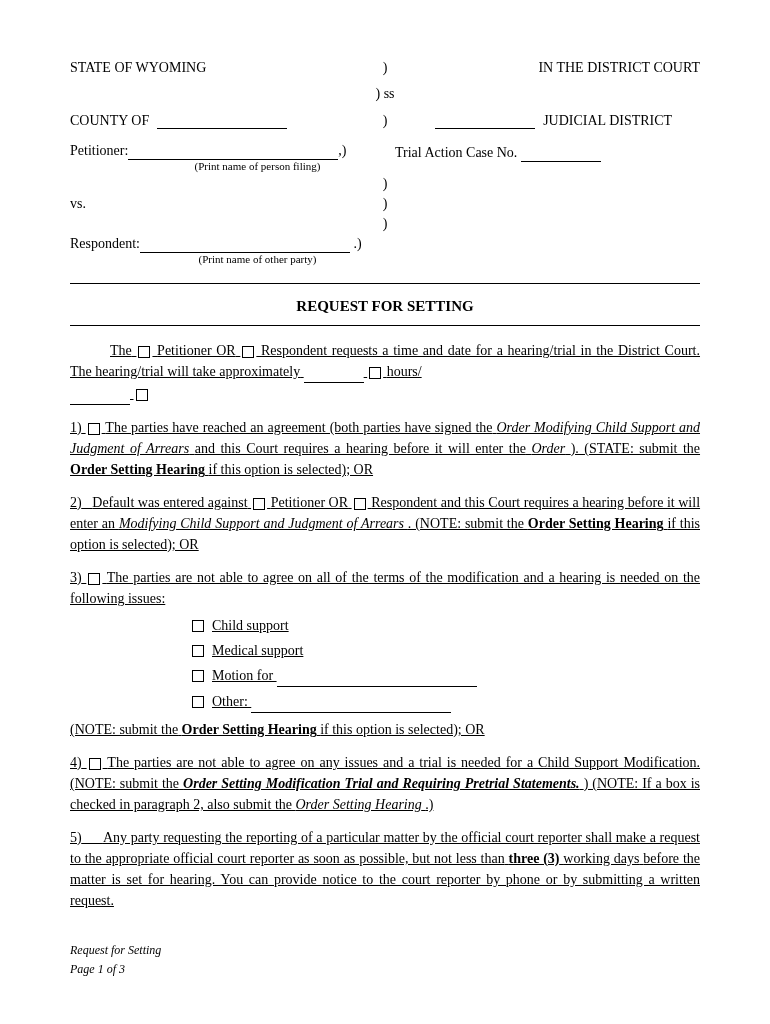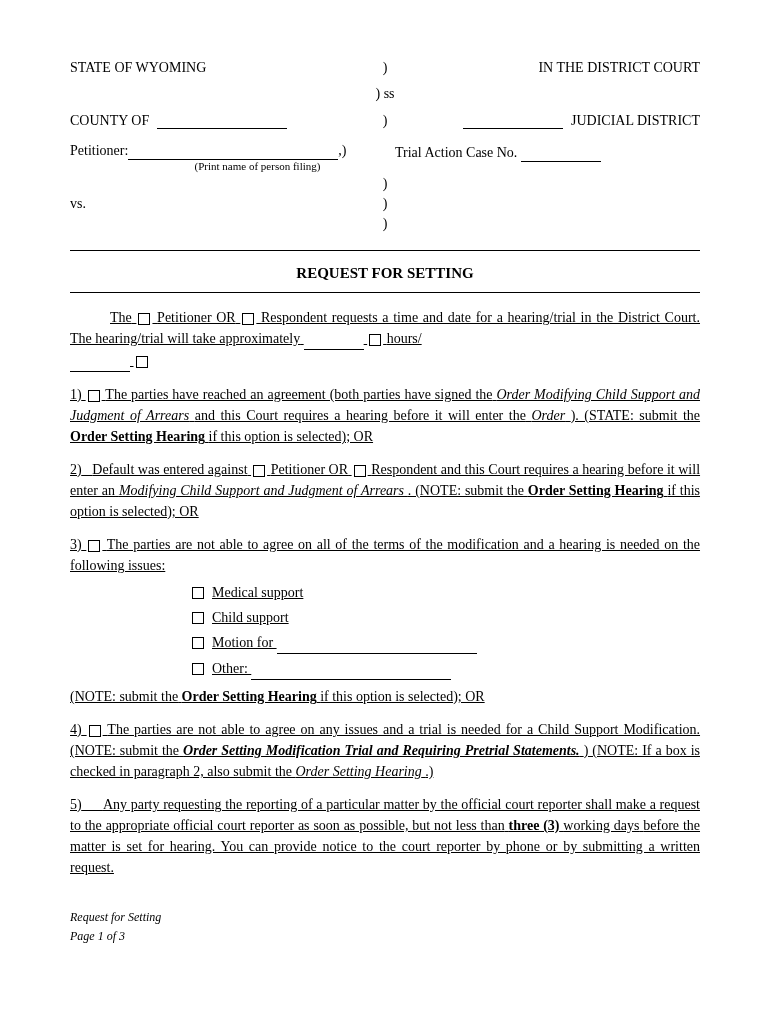--- a/index.html
+++ b/index.html
@@ -175,21 +175,21 @@
     }
 
     .second-row-center {
       padding: 0 20px;
     }
 
     .second-row-right {
       text-align: right;
       display: flex;
       align-items: center;
-      justify-content: flex-end;
+      justify-content: center;
       gap: 8px;
     }
 
     .parties-grid {
       display: grid;
       grid-template-columns: 1fr 20px 1fr;
       margin-bottom: 4px;
     }
 
     .parties-left {
@@ -254,20 +254,28 @@
     <div class="parties-paren">)</div>
     <div class="parties-right"></div>
   </div>
 
   <div class="parties-grid">
     <div class="parties-left">&nbsp;</div>
     <div class="parties-paren">)</div>
     <div class="parties-right"></div>
   </div>
 
+  <div class="parties-grid">
+    <div class="parties-left">
+      <span>Respondent:</span><span class="underline-field" style="min-width:210px;">&nbsp;</span> .)
+      <span class="party-label-small">(Print name of other party)</span>
+    </div>
+    <div class="parties-paren"></div>
+    <div class="parties-right"></div>
+  </div>
 
   <hr class="divider">
 
   <div class="doc-title">REQUEST FOR SETTING</div>
 
   <hr class="divider" style="margin-top:4px; margin-bottom:14px;">
 
   <div class="body-section">
 
     <div class="paragraph-indent">
@@ -310,25 +318,25 @@
 
     <div class="numbered-item">
       <span>3)</span>
       <span class="checkbox-inline"></span>
       <span>The parties are not able to agree on all of the terms of the modification and a hearing is needed on the following issues:</span>
 
       
       <div class="checkbox-list">
         <div class="checkbox-list-item">
           <span class="checkbox-inline"></span>
-          <span>Medical support</span>
+          <span>Child support</span>
         </div>
         <div class="checkbox-list-item">
           <span class="checkbox-inline"></span>
-          <span>Child support</span>
+          <span>Medical support</span>
         </div>
         <div class="checkbox-list-item">
           <span class="checkbox-inline"></span>
           <span>Motion for <span class="underline-blank-xl">&nbsp;</span></span>
         </div>
         <div class="checkbox-list-item">
           <span class="checkbox-inline"></span>
           <span>Other: <span class="underline-blank-xl">&nbsp;</span></span>
         </div>
       </div>

